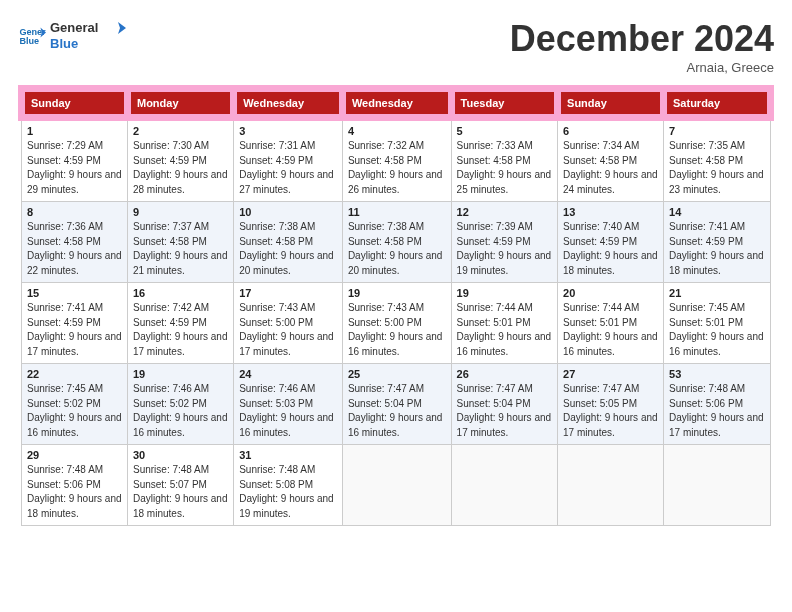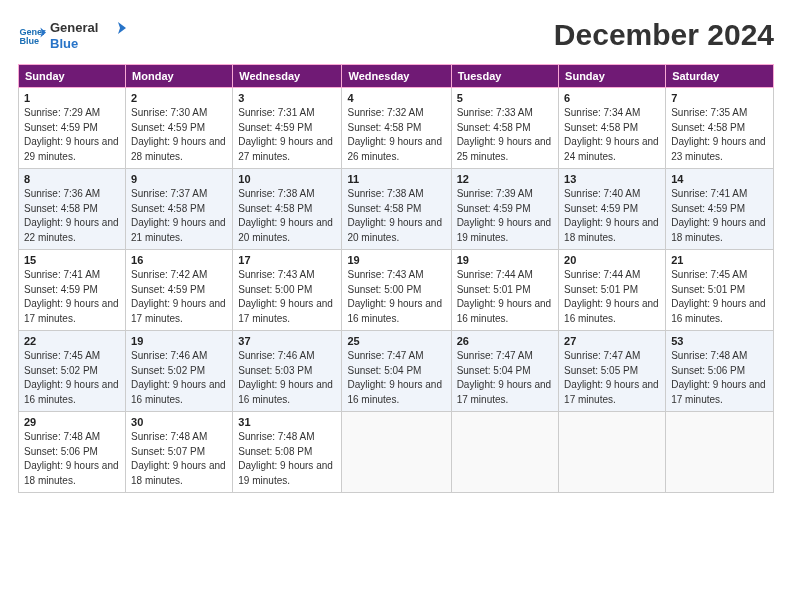--- a/index.html
+++ b/index.html
@@ -28,41 +28,41 @@
       gap: 4px;
     }
     .logo-icon {
       width: 28px;
       height: 28px;
     }
     .title-section {
       text-align: right;
     }
     .month-title {
-      font-size: 30px;
+      font-size: 36px;
       font-weight: bold;
       color: #333;
     }
     .location {
       font-size: 13px;
       color: #555;
     }
     .calendar-table {
       width: 100%;
       border-collapse: collapse;
       font-size: 9.5px;
     }
     .calendar-table th {
-      background-color: #701a75;
+      background-color: #b91c1c;
       color: #fff;
       font-size: 11px;
       font-weight: bold;
       text-align: left;
       padding: 5px 6px;
-      border: 1px solid #f9a8d4;
+      border: 7px solid #f9a8d4;
     }
     .calendar-table td {
       border: 1px solid #ccc;
       vertical-align: top;
       padding: 4px 5px;
       width: 113px;
       height: 78px;
       background: #fff;
     }
     .calendar-table tr:nth-child(even) td {
@@ -98,20 +98,21 @@
       <div style="display:flex;flex-direction:column;justify-content:center;">
         <svg width="80" height="36">
           <text x="0" y="14" font-size="13" font-weight="bold" fill="#333" font-family="Arial">General</text>
           <polygon points="68,4 76,10 68,16 70,10" fill="#2874c8"></polygon>
           <text x="0" y="30" font-size="13" font-weight="bold" fill="#2874c8" font-family="Arial">Blue</text>
         </svg>
       </div>
     </div>
     <div class="title-section">
       <div class="month-title">December 2024</div>
+      <div class="location">Arnaia, Greece</div>
     </div>
   </div>
 
   <table class="calendar-table">
     <thead>
       <tr>
         <th>Sunday</th>
         <th>Monday</th>
         <th>Wednesday</th>
         <th>Wednesday</th>
@@ -144,21 +145,21 @@
           <td><span class="day-number">16</span><span class="day-info">Sunrise: 7:42 AM<br>Sunset: 4:59 PM<br>Daylight: 9 hours and 17 minutes.</span></td>
           <td><span class="day-number">17</span><span class="day-info">Sunrise: 7:43 AM<br>Sunset: 5:00 PM<br>Daylight: 9 hours and 17 minutes.</span></td>
           <td><span class="day-number">19</span><span class="day-info">Sunrise: 7:43 AM<br>Sunset: 5:00 PM<br>Daylight: 9 hours and 16 minutes.</span></td>
           <td><span class="day-number">19</span><span class="day-info">Sunrise: 7:44 AM<br>Sunset: 5:01 PM<br>Daylight: 9 hours and 16 minutes.</span></td>
           <td><span class="day-number">20</span><span class="day-info">Sunrise: 7:44 AM<br>Sunset: 5:01 PM<br>Daylight: 9 hours and 16 minutes.</span></td>
           <td><span class="day-number">21</span><span class="day-info">Sunrise: 7:45 AM<br>Sunset: 5:01 PM<br>Daylight: 9 hours and 16 minutes.</span></td>
         </tr>
         <tr>
           <td><span class="day-number">22</span><span class="day-info">Sunrise: 7:45 AM<br>Sunset: 5:02 PM<br>Daylight: 9 hours and 16 minutes.</span></td>
           <td><span class="day-number">19</span><span class="day-info">Sunrise: 7:46 AM<br>Sunset: 5:02 PM<br>Daylight: 9 hours and 16 minutes.</span></td>
-          <td><span class="day-number">37</span><span class="day-info">Sunrise: 7:46 AM<br>Sunset: 5:03 PM<br>Daylight: 9 hours and 16 minutes.</span></td>
+          <td><span class="day-number">24</span><span class="day-info">Sunrise: 7:46 AM<br>Sunset: 5:03 PM<br>Daylight: 9 hours and 16 minutes.</span></td>
           <td><span class="day-number">25</span><span class="day-info">Sunrise: 7:47 AM<br>Sunset: 5:04 PM<br>Daylight: 9 hours and 16 minutes.</span></td>
           <td><span class="day-number">26</span><span class="day-info">Sunrise: 7:47 AM<br>Sunset: 5:04 PM<br>Daylight: 9 hours and 17 minutes.</span></td>
           <td><span class="day-number">27</span><span class="day-info">Sunrise: 7:47 AM<br>Sunset: 5:05 PM<br>Daylight: 9 hours and 17 minutes.</span></td>
           <td><span class="day-number">53</span><span class="day-info">Sunrise: 7:48 AM<br>Sunset: 5:06 PM<br>Daylight: 9 hours and 17 minutes.</span></td>
         </tr>
         <tr>
           <td><span class="day-number">29</span><span class="day-info">Sunrise: 7:48 AM<br>Sunset: 5:06 PM<br>Daylight: 9 hours and 18 minutes.</span></td>
           <td><span class="day-number">30</span><span class="day-info">Sunrise: 7:48 AM<br>Sunset: 5:07 PM<br>Daylight: 9 hours and 18 minutes.</span></td>
           <td><span class="day-number">31</span><span class="day-info">Sunrise: 7:48 AM<br>Sunset: 5:08 PM<br>Daylight: 9 hours and 19 minutes.</span></td>
           <td class="empty"></td>

